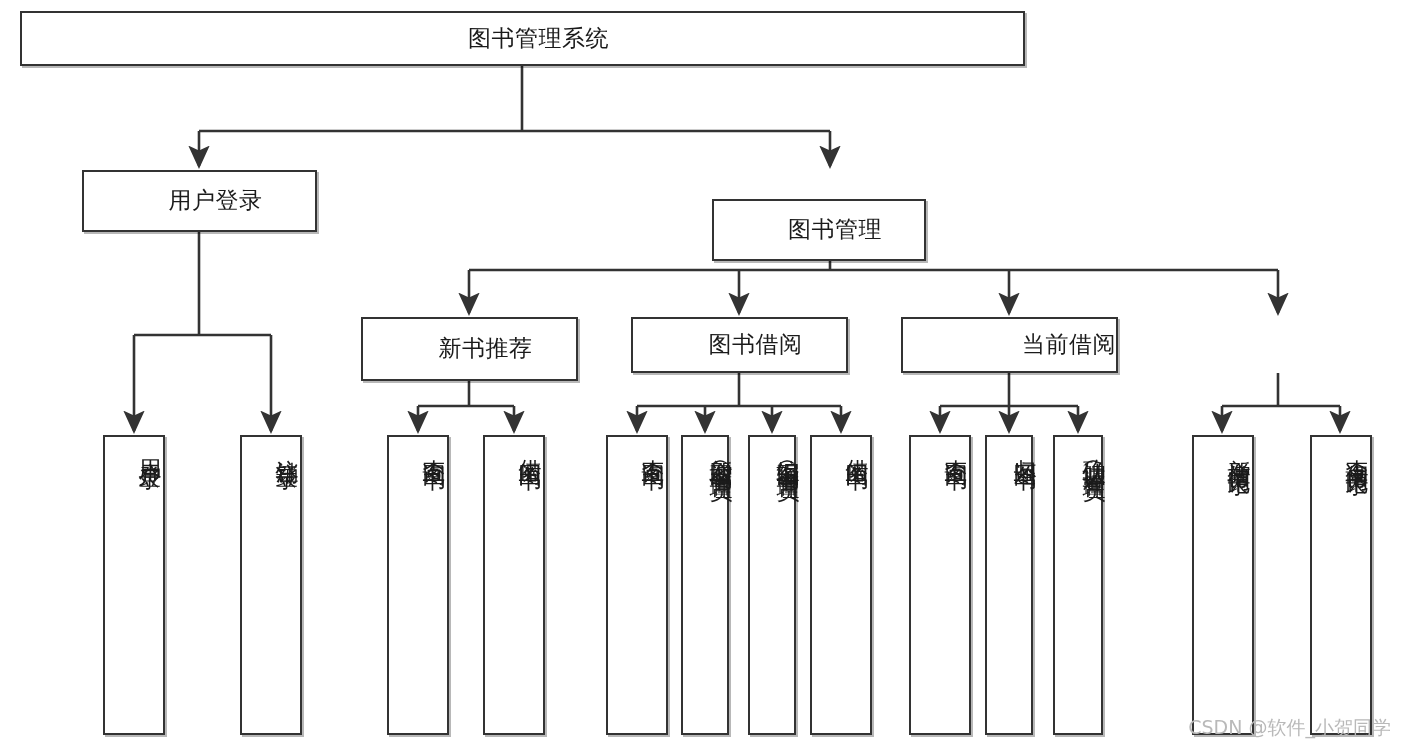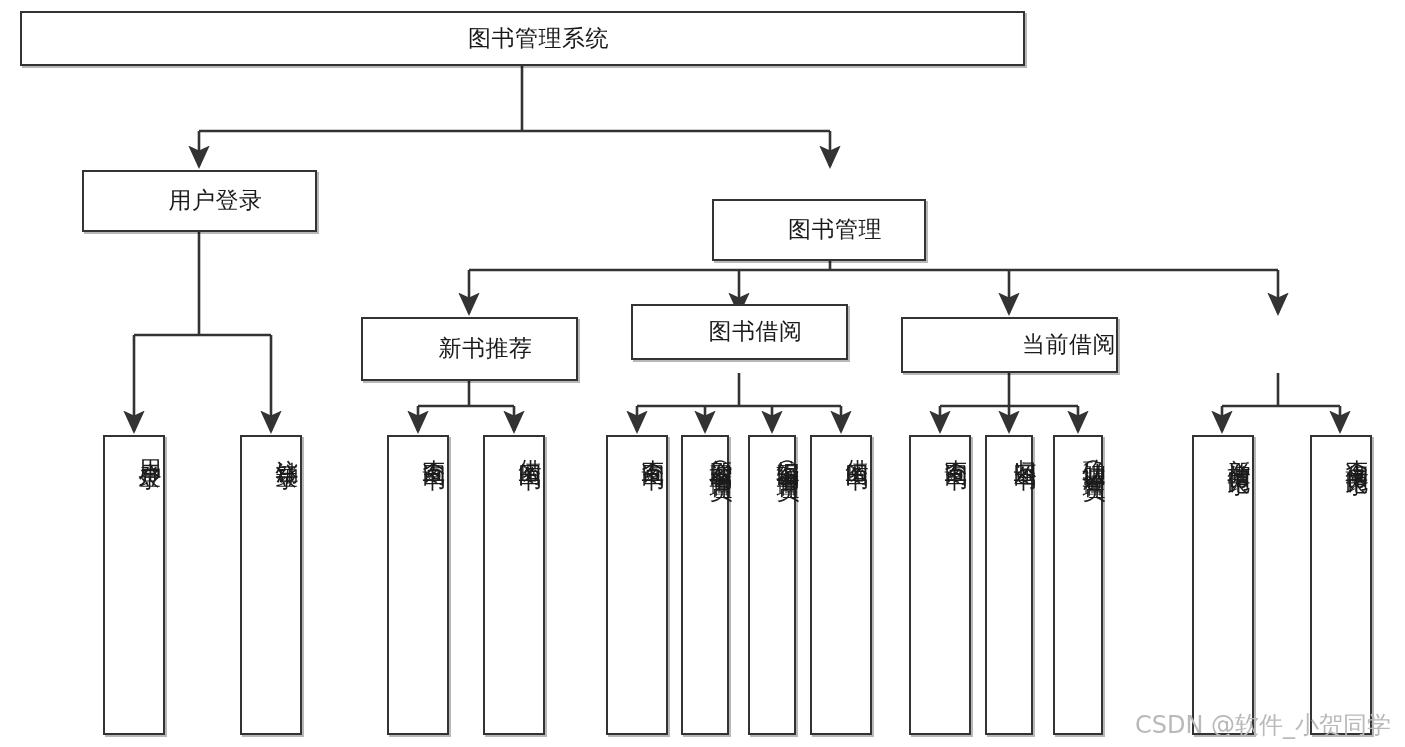--- a/index.html
+++ b/index.html
@@ -65,21 +65,21 @@
     letter-spacing: 3px;
     line-height: 1;
     white-space: nowrap;
     font-family: "DejaVu Sans", "Liberation Sans", sans-serif;
   }
   
   .watermark {
     position: absolute;
     right: 14px;
     bottom: 6px;
-    font-size: 24px;
+    font-size: 19px;
     color: #b9b9b9;
     font-family: "DejaVu Sans", "Liberation Sans", sans-serif;
     white-space: nowrap;
     pointer-events: none;
   }
 </style>
 </head>
 <body>
 
 <div id="diagram-root">
@@ -145,21 +145,21 @@
   </div>
 
   <div class="node-box" style="left:712px; top:170px; width:214px; height:62px;margin-top:29px;">
     <span class="node-label-h">图书管理</span>
   </div>
 
   <div class="node-box" style="left:361px; top:317px; width:217px; height:64px;">
     <span class="node-label-h">新书推荐</span>
   </div>
 
-  <div class="node-box" style="left:631px; top:304px; width:217px; height:56px;">
+  <div class="node-box" style="left:631px; top:317px; width:217px; height:56px;">
     <span class="node-label-h">图书借阅</span>
   </div>
 
   <div class="node-box" style="left:901px; top:317px; width:217px; height:56px;justify-content:flex-end;">
     <span class="node-label-h">当前借阅</span>
   </div>
 
 
   <div class="node-box node-box-vertical" style="left:103px; top:435px; width:62px; height:300px;">
     <span class="node-label-v">用户登录</span>

